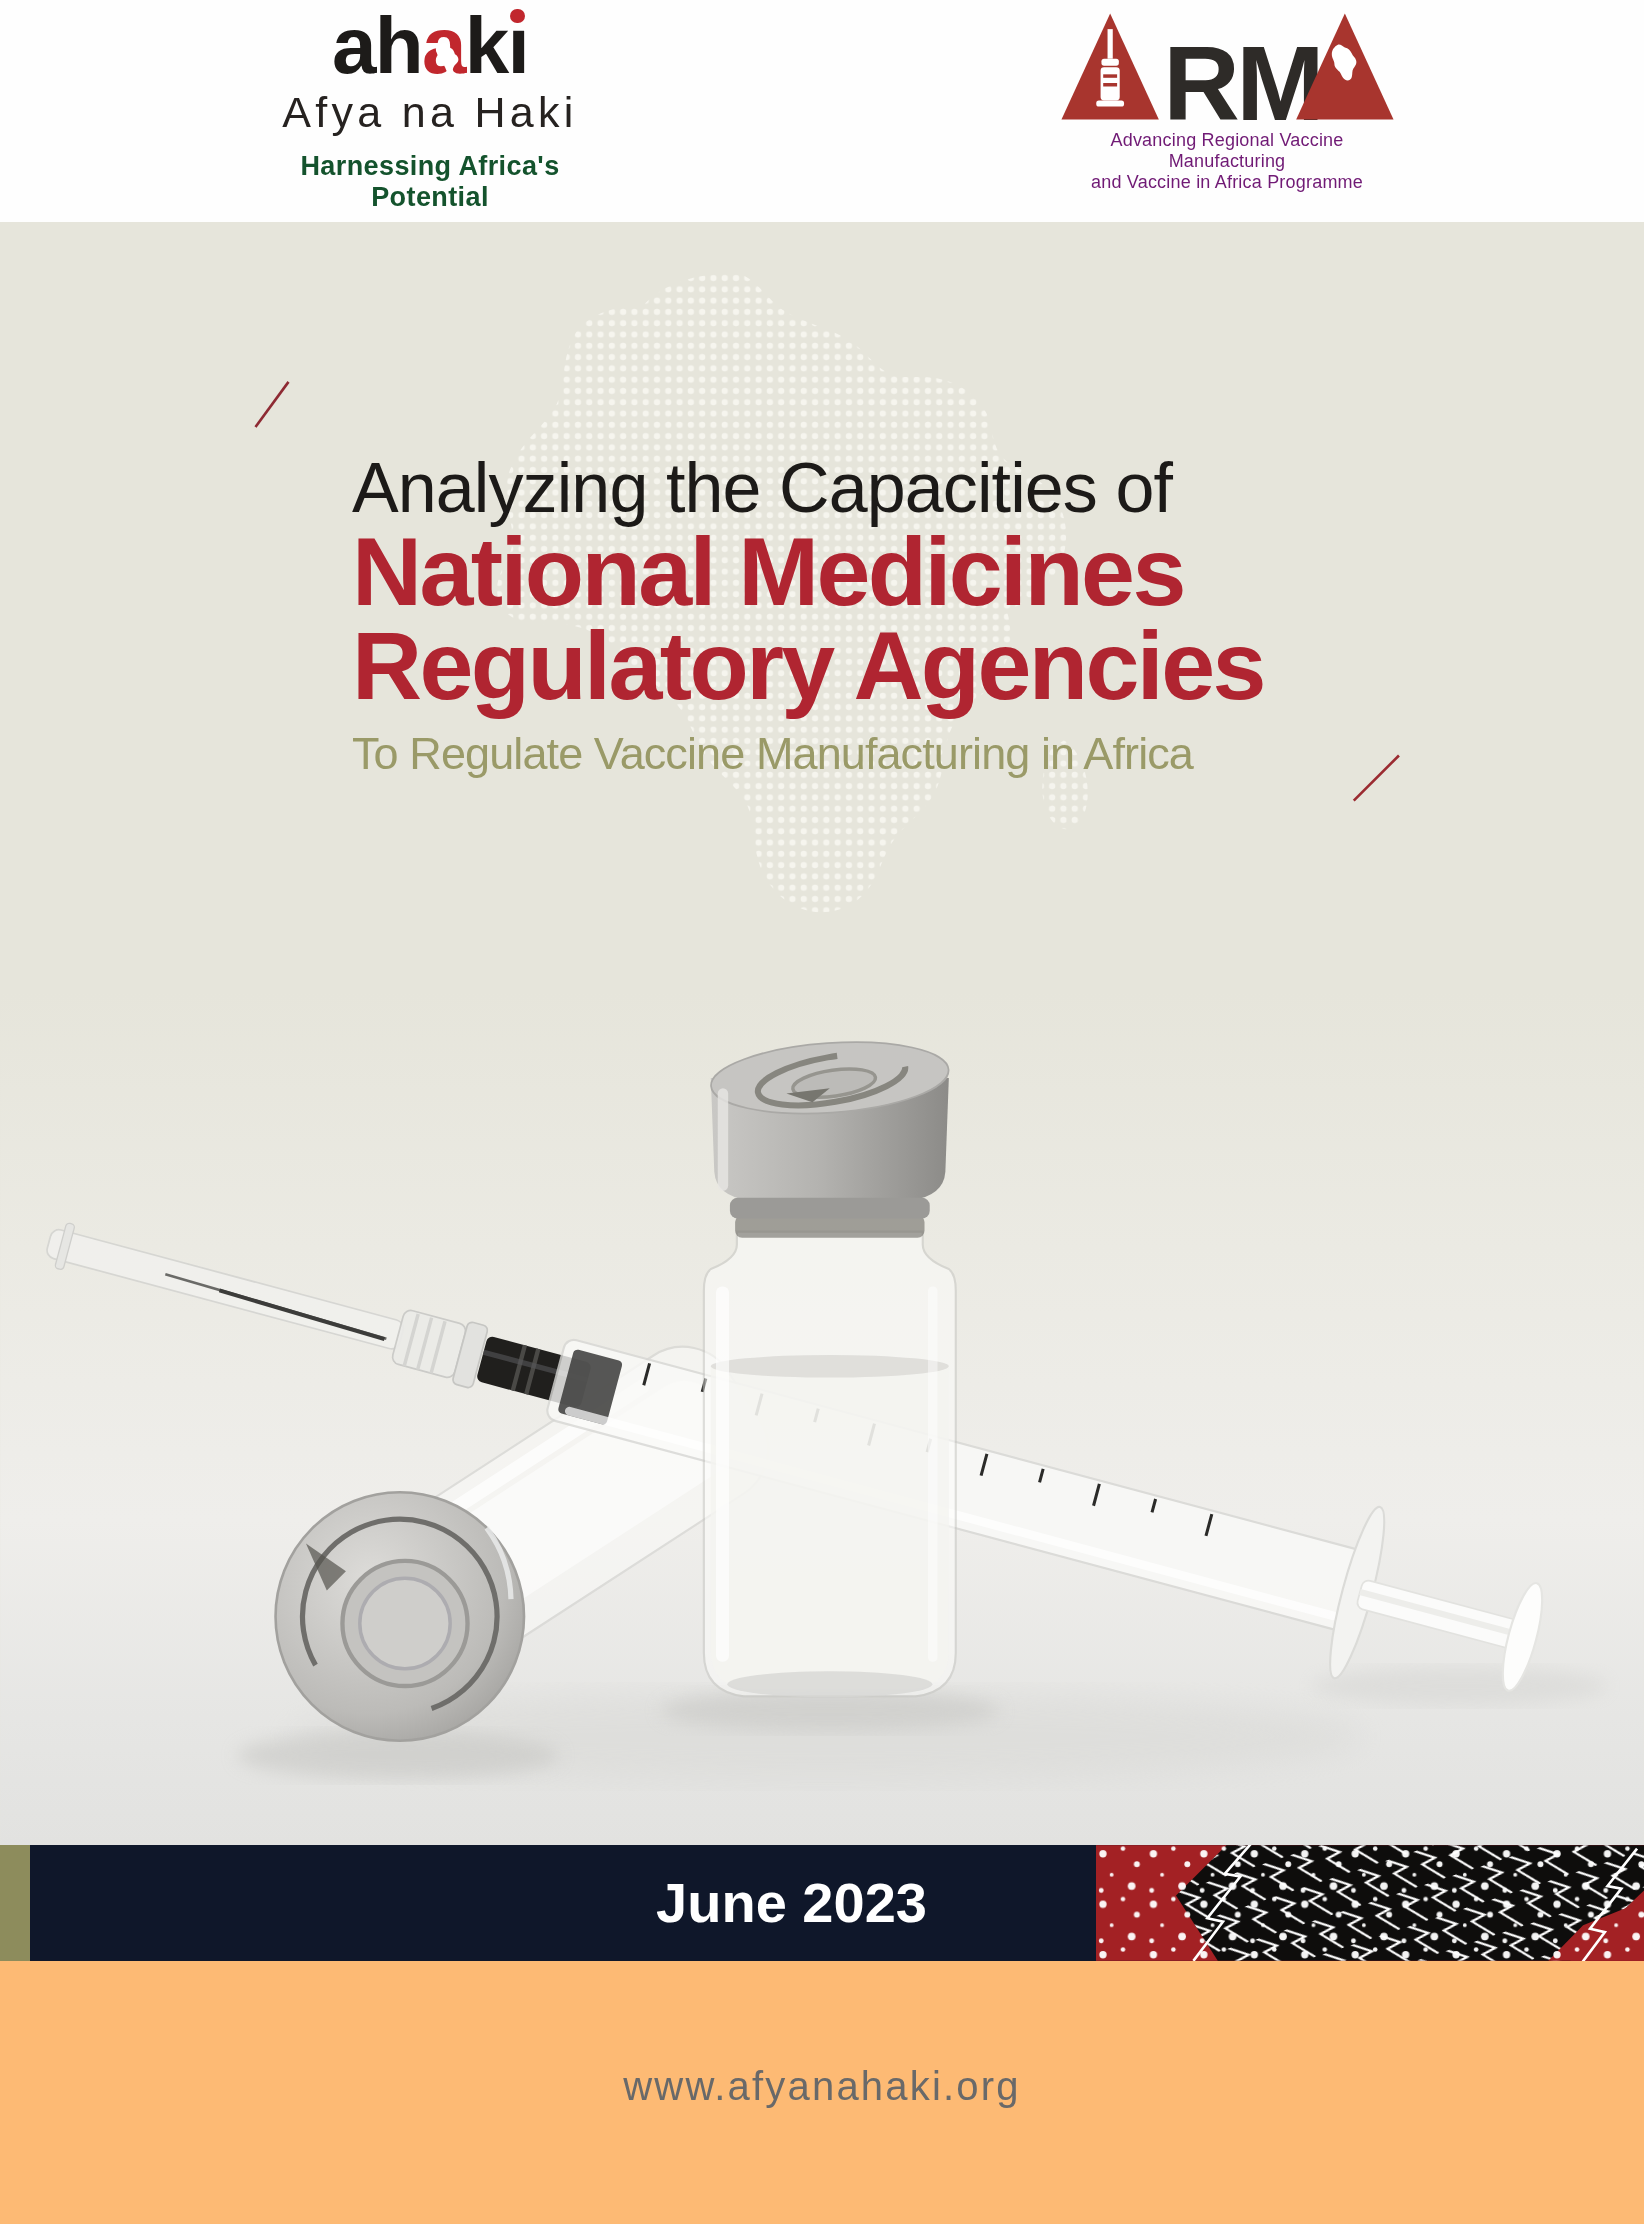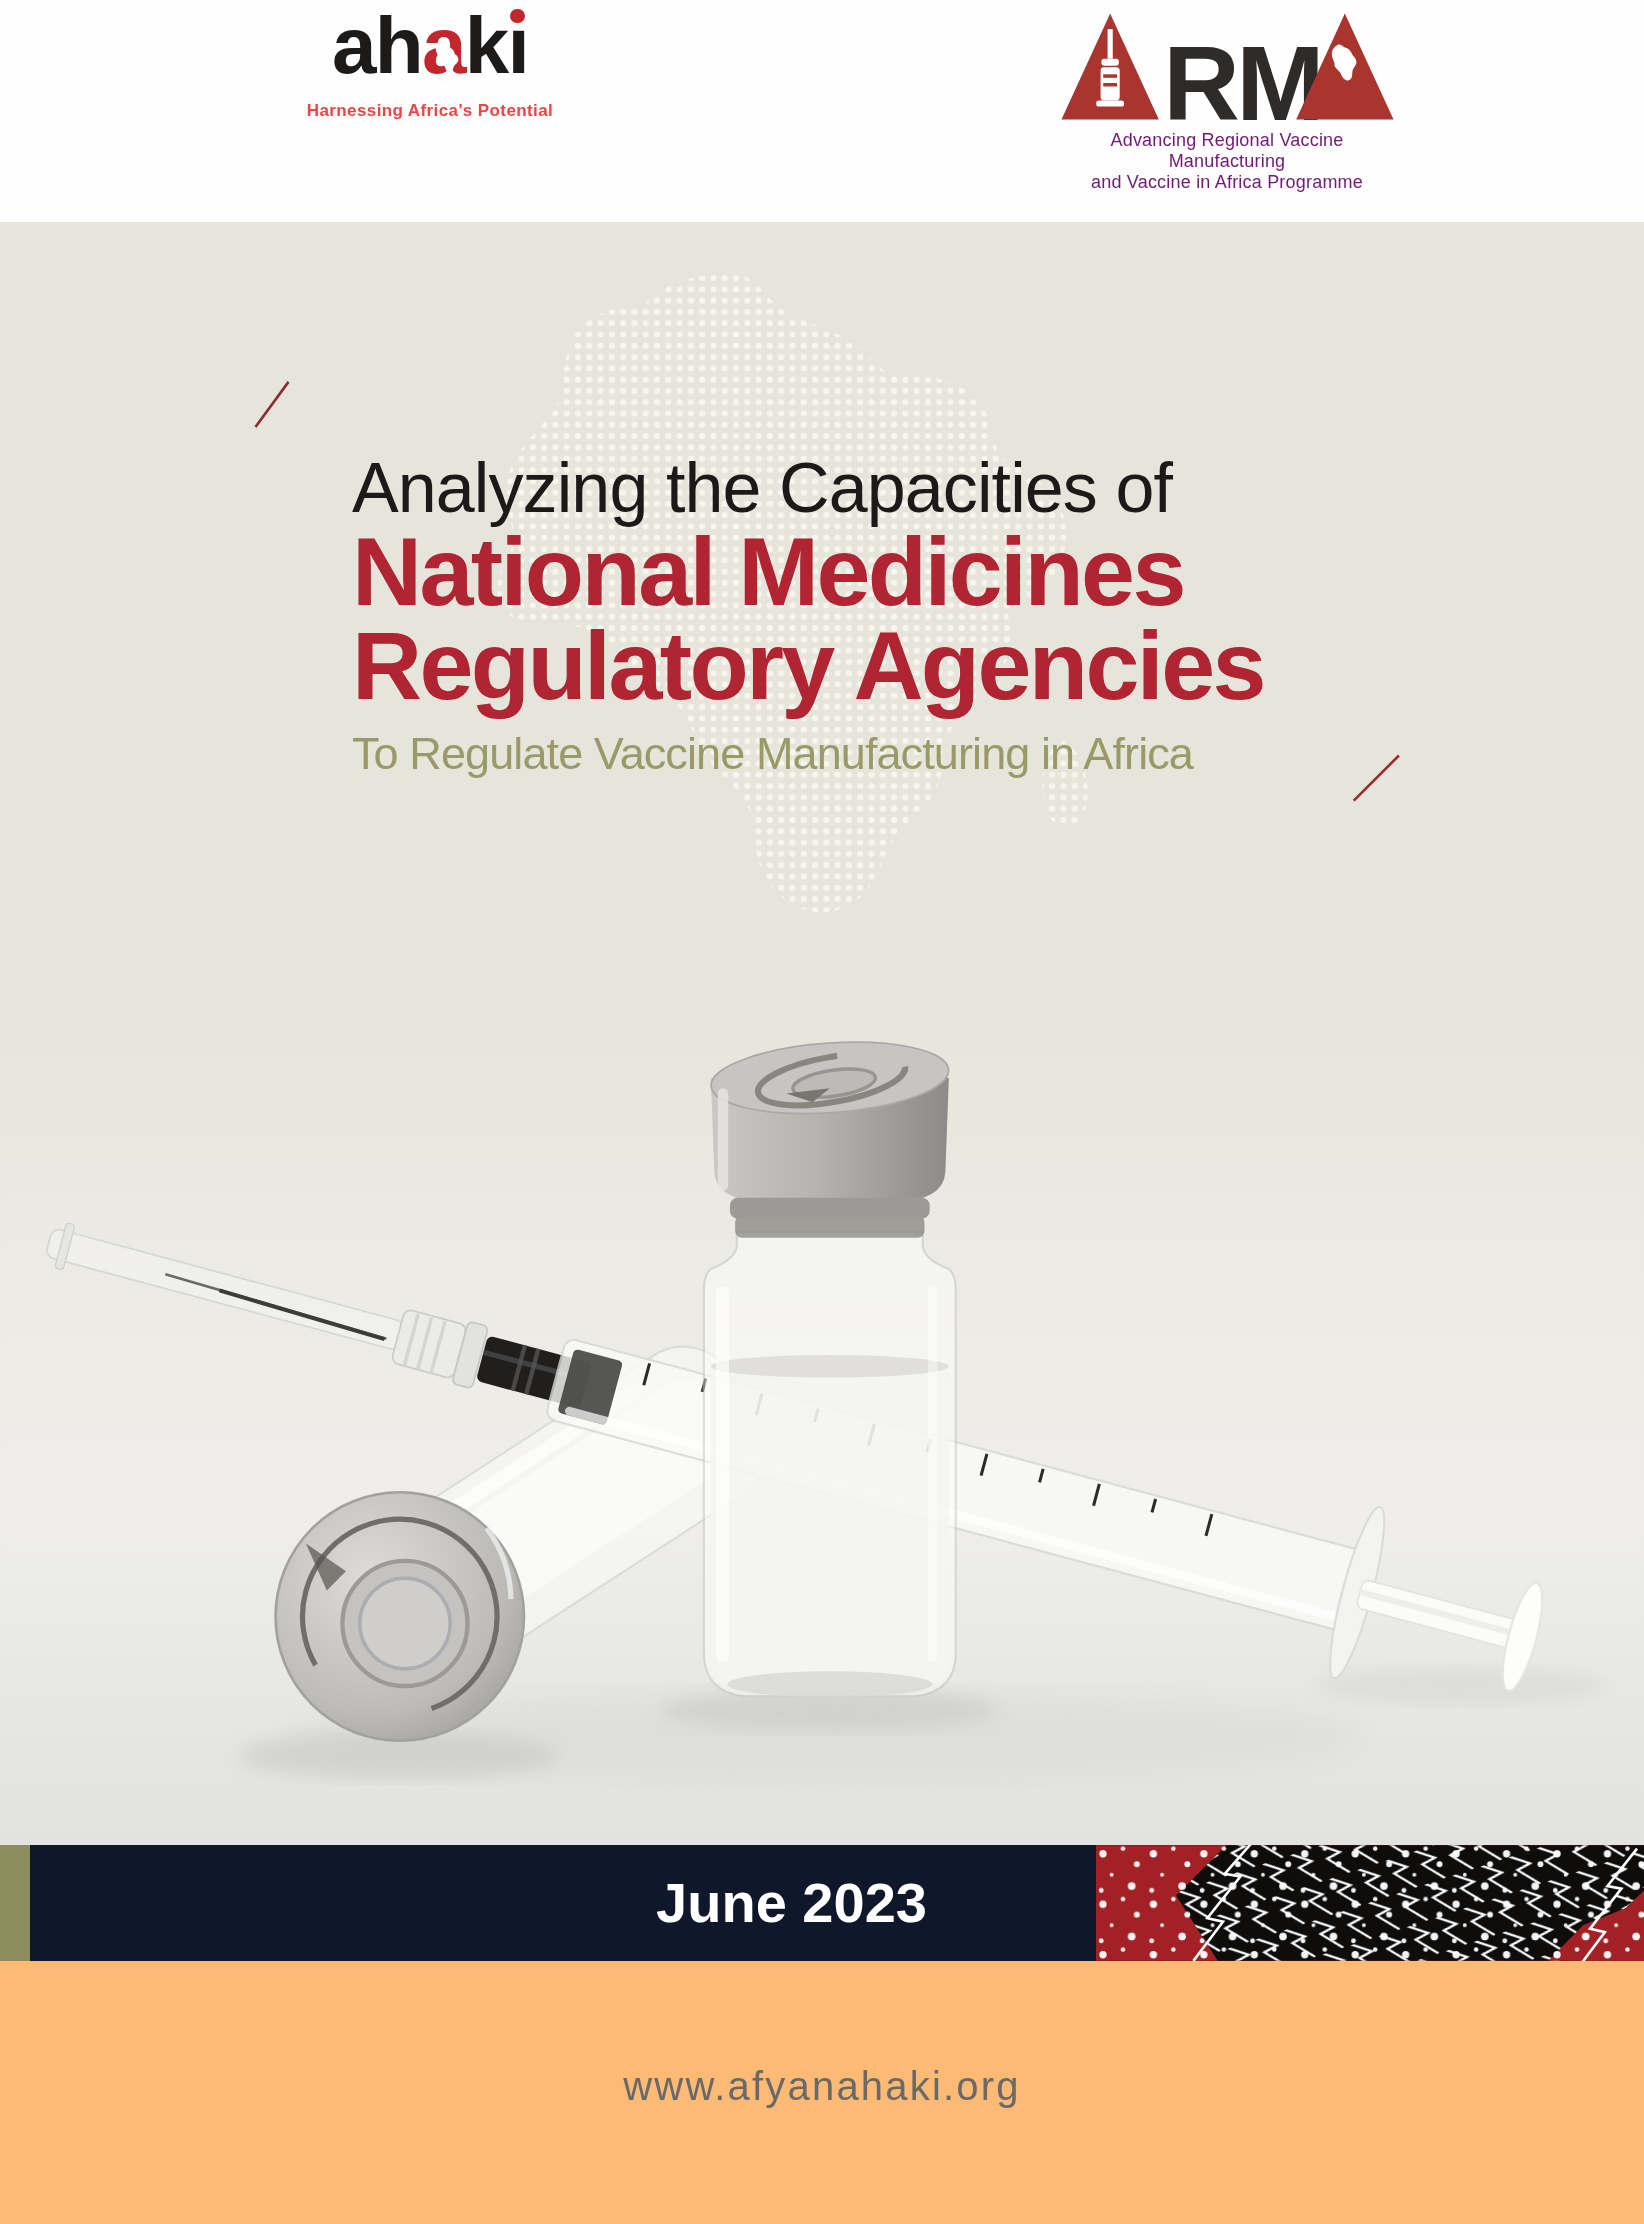--- a/index.html
+++ b/index.html
@@ -13,21 +13,21 @@
   .footer{position:absolute;left:0;top:1961px;width:1644px;height:264px;background:#fdba74;}
   
   .ahaki{position:absolute;left:278px;top:5.2px;width:304px;text-align:center;color:#1d1b19;}
   .ahaki-word{position:relative;display:inline-block;font-size:80px;font-weight:bold;
               letter-spacing:-1.7px;line-height:1.02;}
   .ahaki-word .red-a{color:#c1272d;position:relative;}
   .ahaki-idot{position:absolute;right:3.5px;top:3.5px;width:14.8px;height:14.8px;border-radius:50%;
               background:#c1272d;}
   .ahaki-africa{position:absolute;left:52.5%;top:37px;width:26px;height:33px;}
   .ahaki-name{font-size:43px;font-weight:400;letter-spacing:4.3px;color:#262220;margin-top:1.7px;}
-  .ahaki-tag{font-size:17px;font-weight:bold;letter-spacing:0.4px;color:#ef4444;margin-top:14px;}
+  .ahaki-tag{font-size:27px;font-weight:bold;letter-spacing:0.4px;color:#14532d;margin-top:14px;}
   
   .arma{position:absolute;left:1053px;top:10.4px;width:348px;text-align:center;}
   .arma-tag{font-size:18px;line-height:1.18;color:#701a75;margin-top:3.5px;letter-spacing:0.2px;}
   
   .title-line{position:absolute;left:352px;white-space:nowrap;}
   .t1{top:448px;font-size:70px;font-weight:500;letter-spacing:-0.9px;color:#1c1a18;}
   .t2{top:516px;font-size:97px;font-weight:bold;letter-spacing:-2.6px;color:#b02531;}
   .t3{top:610px;font-size:97px;font-weight:bold;letter-spacing:-2.6px;color:#b02531;}
   .t4{top:728px;font-size:45px;font-weight:normal;letter-spacing:-0.9px;color:#9a9a68;}
   
@@ -47,20 +47,21 @@
     <div class="ahaki">
       <div class="ahaki-word">
         <span>ah</span><span class="red-a">a</span><span>k</span><span>ı</span>
         <span class="ahaki-idot"></span>
         <svg class="ahaki-africa" viewBox="0 0 30 38">
           <path fill="#ffffff" d="M12,1 C9,0 6,2 5,4 C3,4 1,6 1,9 C1,12 3,13 3,16 C3,19 6,20 8,22
             C10,24 10,27 12,30 C13,33 15,37 18,36 C21,35 20,31 22,28 C24,25 27,24 27,20
             C27,17 25,15 23,14 C22,11 21,8 18,7 C16,6 14,3 12,1 Z"></path>
         </svg>
       </div>
+      <div class="ahaki-name">Afya na Haki</div>
       <div class="ahaki-tag">Harnessing Africa's Potential</div>
     </div>
 
     <div class="arma">
       <svg width="339" height="113" viewBox="0 0 390 130">
 
         <g>
           <polygon points="4,126 60,4 116,126" fill="#a8352e"></polygon>
           <rect x="57" y="22" width="6" height="34" fill="#ffffff"></rect>
           <rect x="50" y="56" width="20" height="8" rx="3" fill="#ffffff"></rect>

